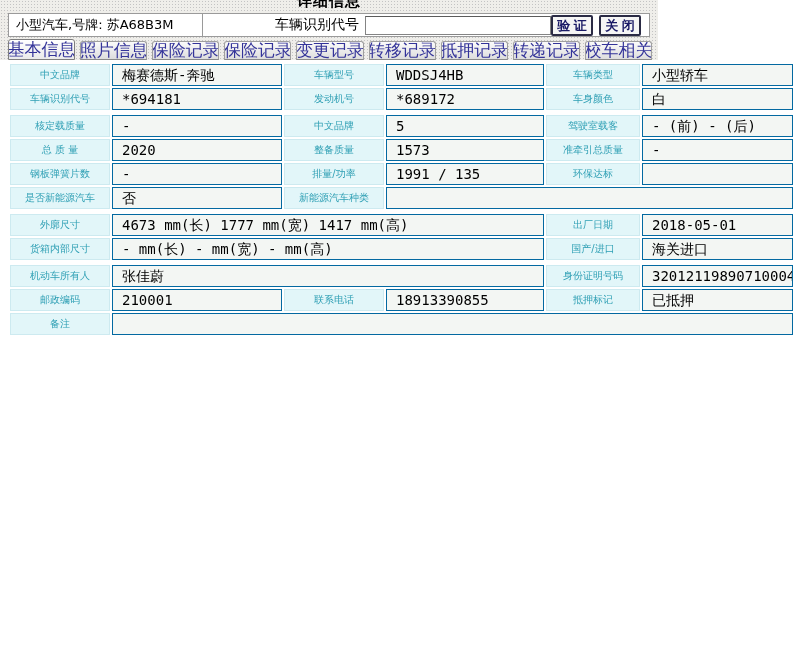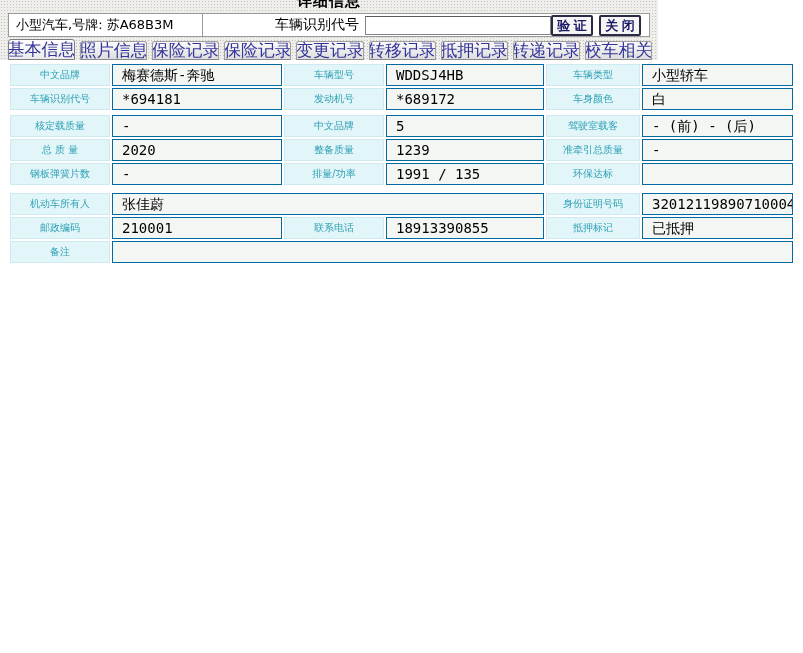--- a/index.html
+++ b/index.html
@@ -179,34 +179,52 @@
         <td class="val">-</td>
         <td class="lbl">中文品牌</td>
         <td class="val">5</td>
         <td class="lbl">驾驶室载客</td>
         <td class="val">- (前)  - (后)</td>
       </tr>
       <tr>
         <td class="lbl">总 质 量</td>
         <td class="val">2020</td>
         <td class="lbl">整备质量</td>
-        <td class="val">1239</td>
+        <td class="val">1573</td>
         <td class="lbl">准牵引总质量</td>
         <td class="val">-</td>
       </tr>
       <tr>
         <td class="lbl">钢板弹簧片数</td>
         <td class="val">-</td>
         <td class="lbl">排量/功率</td>
         <td class="val">1991  / 135</td>
         <td class="lbl">环保达标</td>
         <td class="val"></td>
       </tr>
+      <tr>
+        <td class="lbl">是否新能源汽车</td>
+        <td class="val">否</td>
+        <td class="lbl">新能源汽车种类</td>
+        <td class="val" colspan="3"></td>
+      </tr>
       <tr class="gap">
         <td colspan="6"></td>
+      </tr>
+      <tr>
+        <td class="lbl">外廓尺寸</td>
+        <td class="val" colspan="3">4673 mm(长) 1777 mm(宽) 1417 mm(高)</td>
+        <td class="lbl">出厂日期</td>
+        <td class="val">2018-05-01</td>
+      </tr>
+      <tr>
+        <td class="lbl">货箱内部尺寸</td>
+        <td class="val" colspan="3">- mm(长) - mm(宽) - mm(高)</td>
+        <td class="lbl">国产/进口</td>
+        <td class="val">海关进口</td>
       </tr>
       <tr class="gap">
         <td colspan="6"></td>
       </tr>
       <tr>
         <td class="lbl">机动车所有人</td>
         <td class="val" colspan="3">张佳蔚</td>
         <td class="lbl">身份证明号码</td>
         <td class="val">320121198907100041</td>
       </tr>

